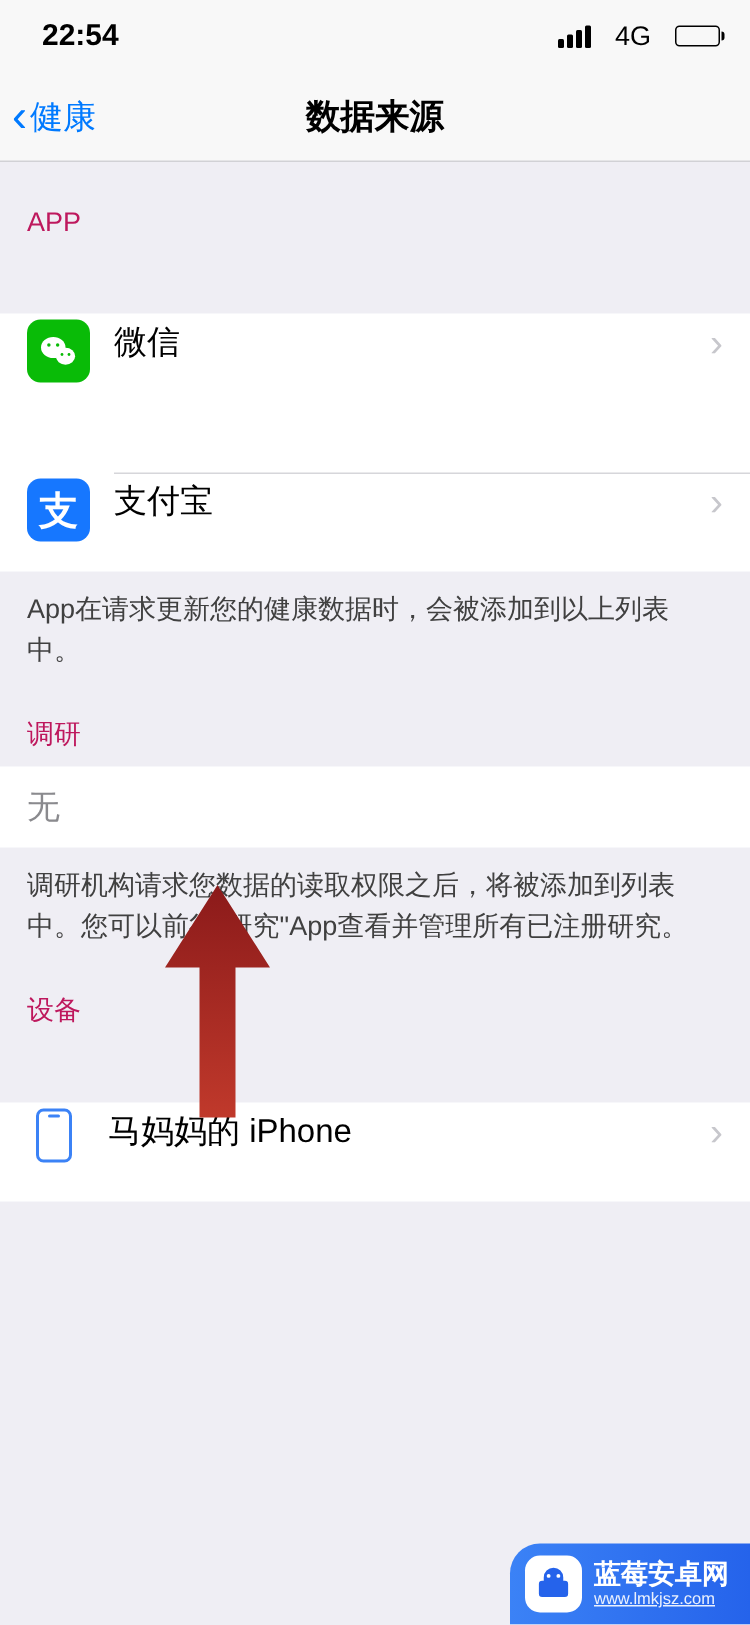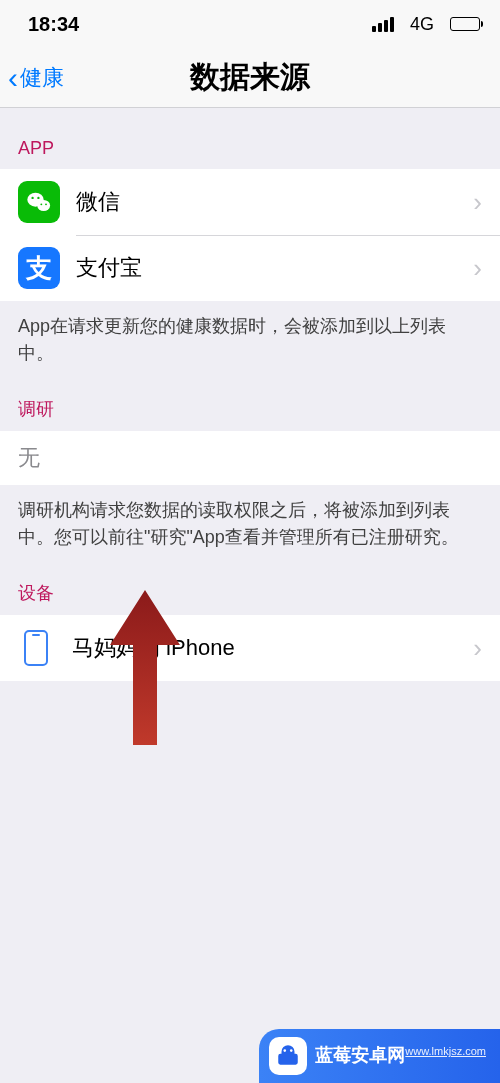--- a/index.html
+++ b/index.html
@@ -28,54 +28,54 @@
     .battery { width: 30px; height: 14px; border: 1.5px solid #000; border-radius: 3px; position: relative; }
     .battery::after { content:""; position:absolute; right:-4px; top:3px; width:2.5px; height:6px; background:#000; border-radius:0 2px 2px 0; }
     .battery-fill { width: 40%; height: 100%; background:#000; border-radius:1px; }
     .nav-bar {
       height: 60px; background:#f8f8f8; display:flex; align-items:center;
       position:relative; border-bottom:1px solid #d1d1d5;
     }
     .back-btn { display:flex; align-items:center; color:#007aff; font-size:22px; padding-left:8px; }
     .back-chevron { font-size:30px; line-height:1; margin-right:2px; }
     .back-label { }
-    .nav-title { position:absolute; left:0; right:0; text-align:center; font-size:30px; font-weight:600; color:#000; pointer-events:none; }
+    .nav-title { position:absolute; left:0; right:0; text-align:center; font-size:23px; font-weight:600; color:#000; pointer-events:none; }
     .section-header { padding: 30px 18px 10px; font-size:18px; color:#be185d; }
     .list { background:#fff; }
     .row {
-      display:flex; align-items:center; height:66px; padding:16px 18px; position:relative;
+      display:flex; height:66px; padding:4px 18px; position:relative;margin-top:40px;
     }
     .row + .row::before {
       content:""; position:absolute; top:0; left:76px; right:0; height:1px; background:#d6d6da;
     }
     .row-icon { width:42px; height:42px; border-radius:9px; margin-right:16px; display:flex; align-items:center; justify-content:center; flex-shrink:0; }
     .icon-wechat { background:#09bb07; }
     .icon-alipay { background:#1677ff; color:#fff; font-size:26px; font-weight:700; font-family:"STSong",serif; }
     .row-label { font-size:22px; color:#000; flex:1; }
     .chevron { color:#c7c7cc; font-size:26px; font-weight:300; }
     .section-footer { padding:12px 18px 0; font-size:18px; color:#404040; line-height:1.5; }
     .empty-row { background:#fff; height:54px; display:flex; align-items:center; padding:0 18px; font-size:22px; color:#8a8a8e; }
     .device-icon { width:24px; height:36px; border:2px solid #3b82f6; border-radius:5px; margin:0 24px 0 6px; position:relative; background:#fff; }
     .device-icon::before { content:""; position:absolute; top:2px; left:50%; transform:translateX(-50%); width:8px; height:2px; background:#3b82f6; border-radius:1px; }
     .arrow-annotation { position:absolute; left:95px; top:590px; pointer-events:none; }
     .watermark {
       position:absolute; right:0; bottom:0; display:flex; align-items:center;
       background:linear-gradient(90deg,#3b82f6,#2563eb); color:#fff;
       padding:8px 14px 8px 10px; border-radius:20px 0 0 0; gap:8px;
     }
     .wm-icon { width:38px; height:38px; background:#fff; border-radius:10px; display:flex; align-items:center; justify-content:center; }
-    .wm-text { display:flex; flex-direction:row; line-height:1.2; }
+    .wm-text { display:flex; flex-direction:column; line-height:1.2; }
     .wm-title { font-size:18px; font-weight:700; }
     .wm-url { font-size:11px; opacity:.9;text-decoration:underline; }
   </style>
 </head>
 <body>
 
 <div class="status-bar">
-  <div class="status-time">18:34</div>
+  <div class="status-time">22:54</div>
   <div class="status-right">
     <span class="signal">
         <span></span>
         <span></span>
         <span></span>
         <span></span>
       </span>
     <span>4G</span>
     <span class="battery"><span class="battery-fill"></span></span>
   </div>

